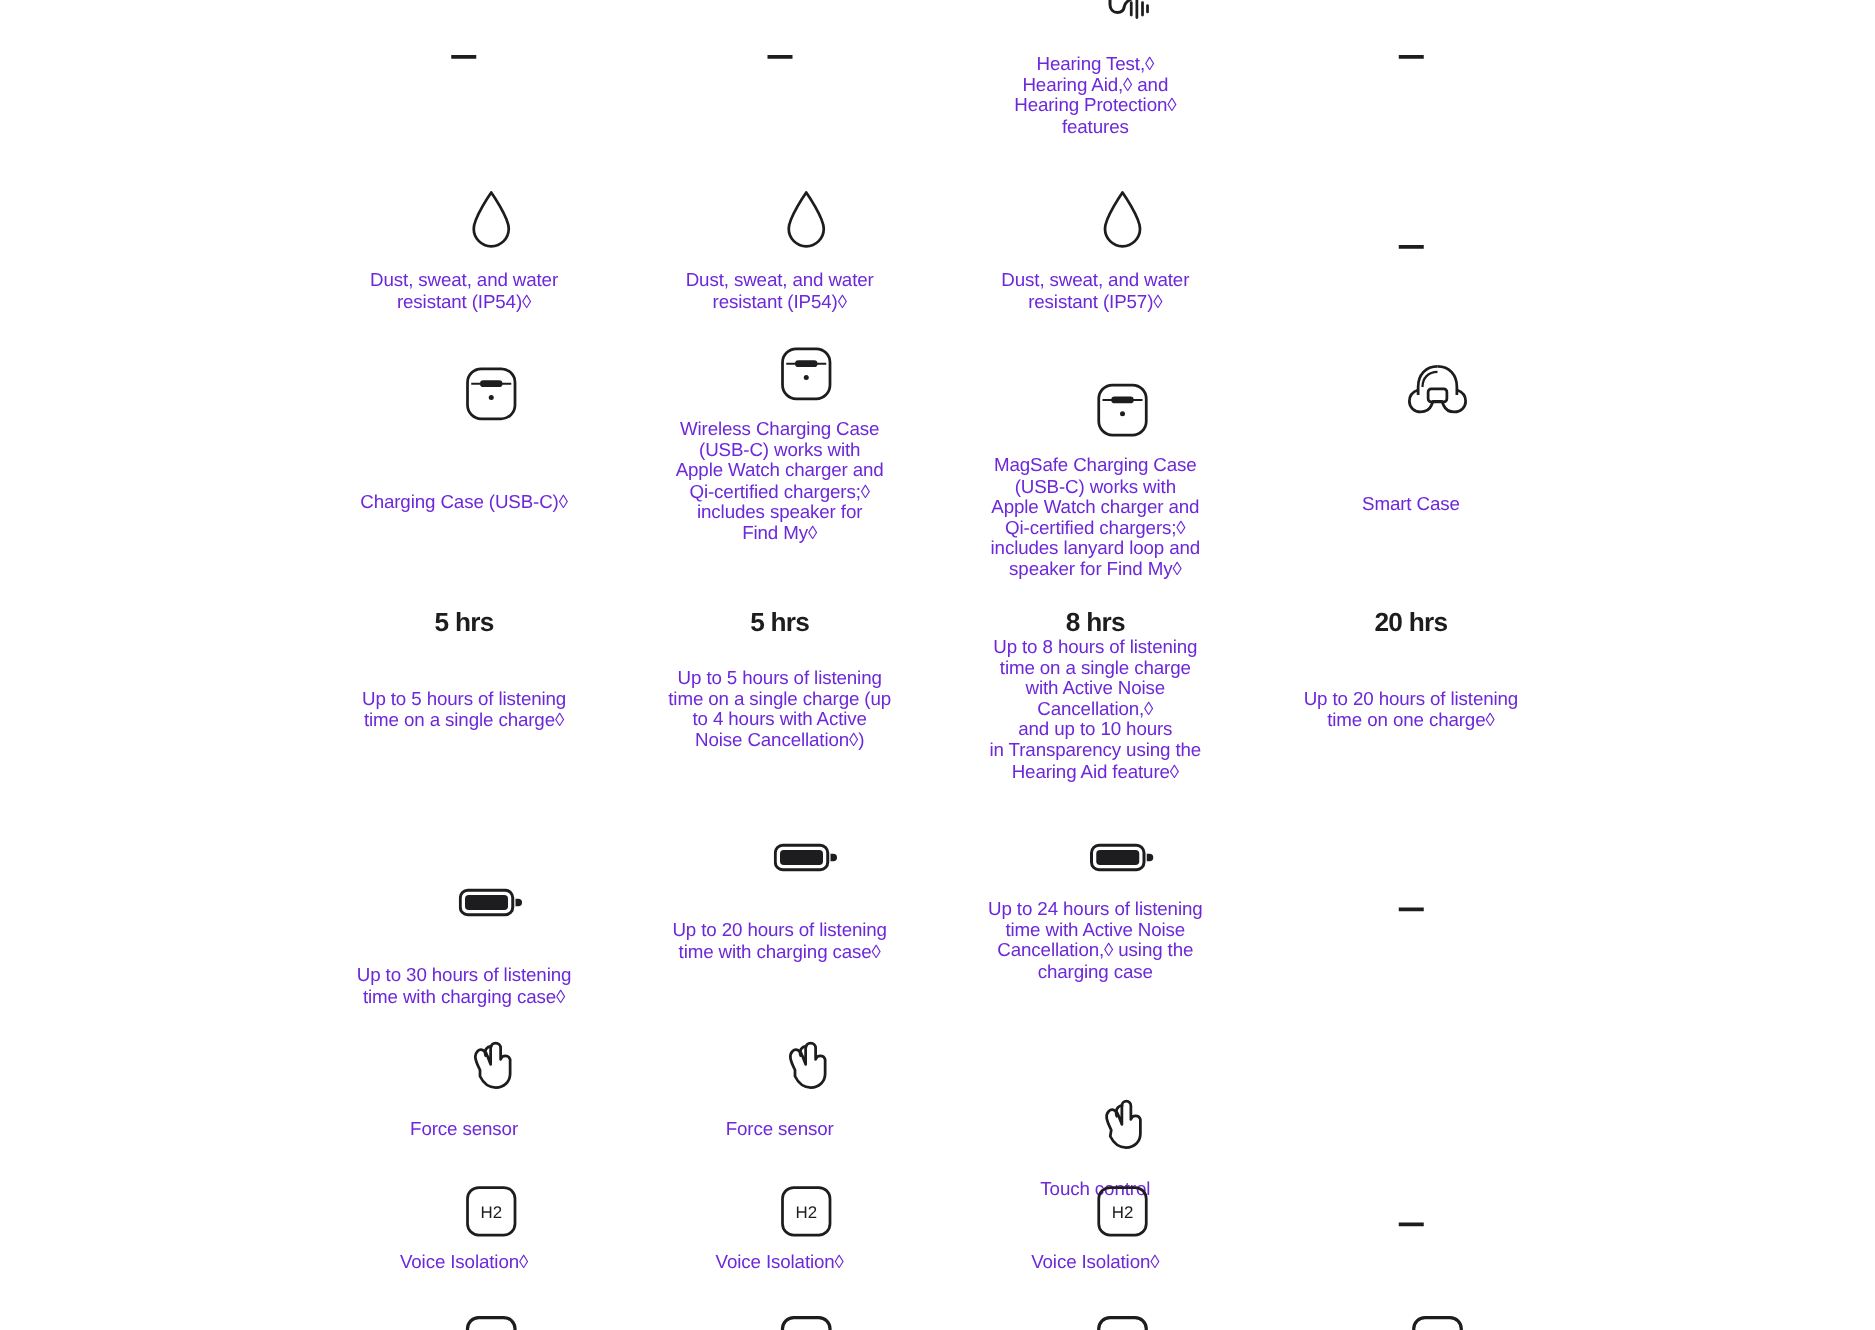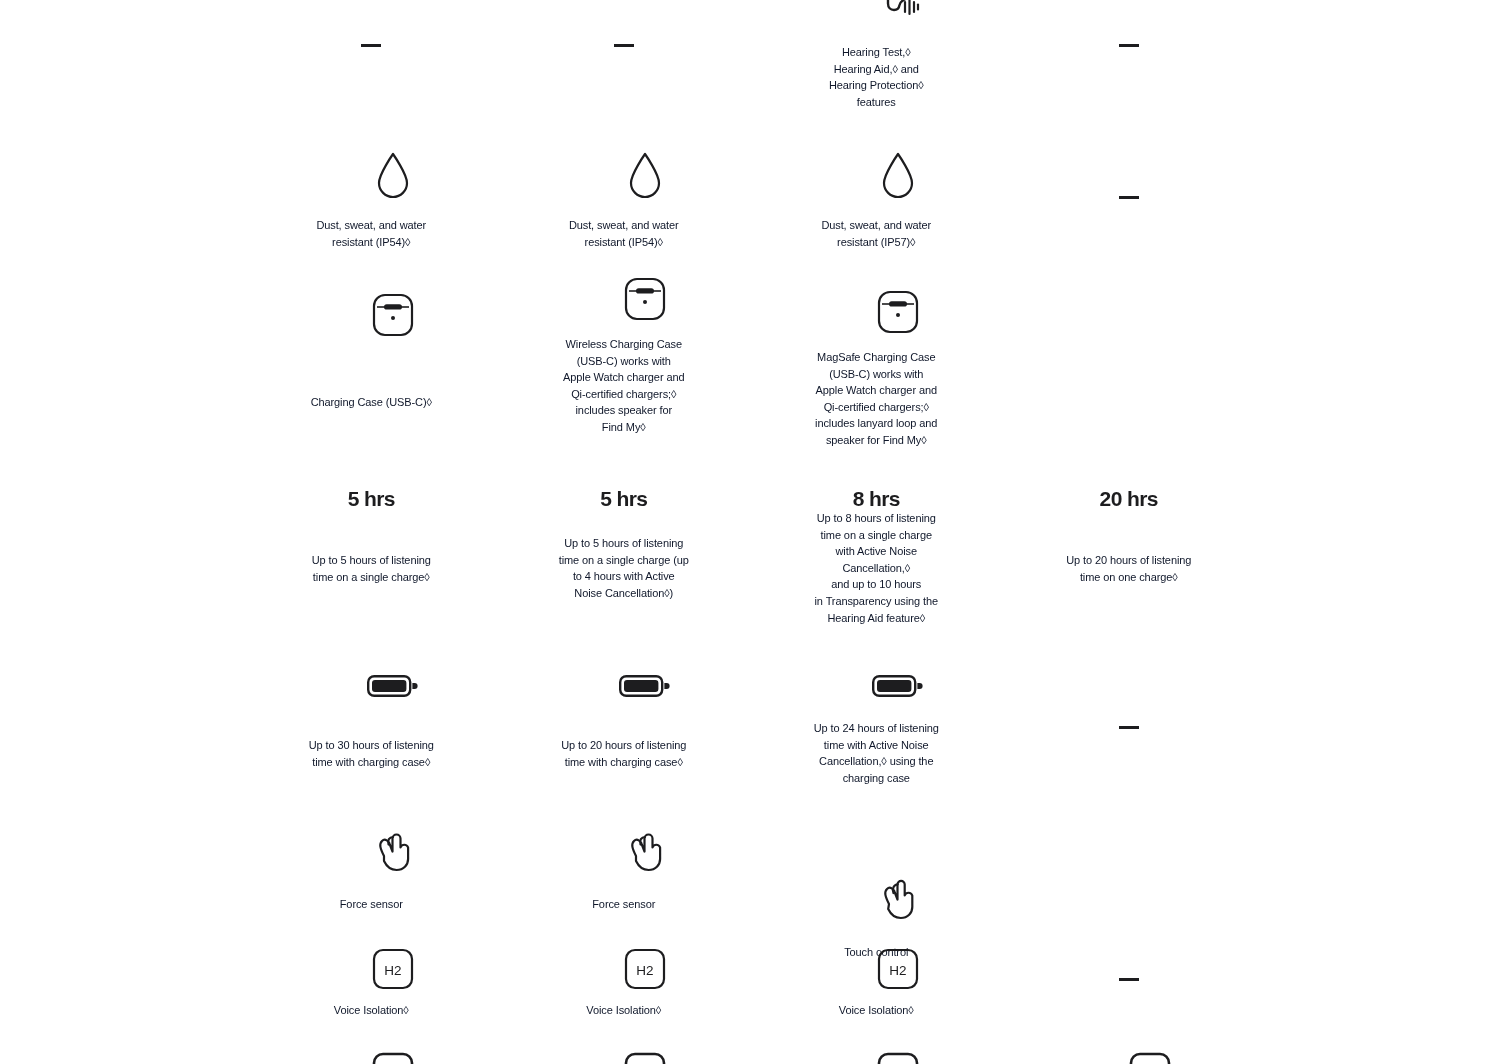--- a/index.html
+++ b/index.html
@@ -27,24 +27,24 @@
     flex-direction:column;
     align-items:center;
     text-align:center;
   }
   .icon{
     display:flex;align-items:center;justify-content:flex-end;
     color:#7f1d1d;
     margin-left:43px;
   }
   .caption{
-    font-size:11px;
+    font-size:15px;
     line-height:16.6px;
     letter-spacing:-0.1px;
-    color:#0f172a;
+    color:#6d28d9;
     white-space:pre-line;
     margin-top:0;
   }
   .big{
     font-size:21px;
     font-weight:700;
     letter-spacing:-0.6px;
     line-height:34px;
     color:#1d1d1f;
   }
@@ -88,21 +88,21 @@
       </span>
       <span class="caption" style="margin-top:56px">Charging Case (USB-C)◊</span>
     </div>
 
     <div class="cell" style="top:482px">
       <span class="big">5 hrs</span>
       <span class="caption" style="margin-top:36px">Up to 5 hours of listening
 time on a single charge◊</span>
     </div>
 
-    <div class="cell" style="top:672px">
+    <div class="cell" style="top:708px">
       <span class="icon">
         <svg width="52" height="28" viewBox="0 0 52 28">
             <rect x="1.2" y="4.2" width="42" height="19.6" rx="6" fill="none" stroke="#1d1d1f" stroke-width="2.4"></rect>
             <rect x="5" y="8" width="34.4" height="12" rx="3" fill="#1d1d1f"></rect>
             <path d="M45.4 11 h2.2 a3 3 0 0 1 0 6 h-2.2 z" fill="#1d1d1f"></path>
           </svg>
       </span>
       <span class="caption" style="margin-top:37px">Up to 30 hours of listening
 time with charging case◊</span>
     </div>
@@ -240,21 +240,21 @@
     <div class="cell" style="top:150px">
       <span class="icon">
         <svg width="40" height="52" viewBox="0 0 40 52">
             <path d="M20 4 C20 4 6 24 6 33 a14 14 0 0 0 28 0 C34 24 20 4 20 4 Z" fill="none" stroke="#1d1d1f" stroke-width="2.2" stroke-linejoin="round"></path>
           </svg>
       </span>
       <span class="caption" style="margin-top:15px">Dust, sweat, and water
 resistant (IP57)◊</span>
     </div>
 
-    <div class="cell" style="top:289px">
+    <div class="cell" style="top:305px">
       <span class="icon">
         <svg width="48" height="46" viewBox="0 0 48 46">
             <rect x="5" y="3" width="38" height="40" rx="11" fill="none" stroke="#1d1d1f" stroke-width="2.2"></rect>
             <line x1="8" y1="15" x2="40" y2="15" stroke="#1d1d1f" stroke-width="1.6"></line>
             <rect x="15" y="12.2" width="18" height="5.4" rx="2.7" fill="#1d1d1f"></rect>
             <circle cx="24" cy="26" r="2" fill="#1d1d1f"></circle>
           </svg>
       </span>
       <span class="caption" style="margin-top:14px">MagSafe Charging Case
 (USB-C) works with
@@ -321,20 +321,32 @@
   <div class="col">
 
     <div class="cell" style="top:44px">
       <span class="dash"></span>
     </div>
 
     <div class="cell" style="top:196px">
       <span class="dash"></span>
     </div>
 
+    <div class="cell" style="top:288px">
+      <span class="icon">
+        <svg width="54" height="48" viewBox="0 0 54 48">
+            <path d="M27 5 C17.5 5 11.5 12 11.5 21.5 V28" fill="none" stroke="#1d1d1f" stroke-width="2.2"></path>
+            <path d="M27 9.5 C19.5 9.5 15 14.5 15 21.5" fill="none" stroke="#1d1d1f" stroke-width="1.8"></path>
+            <path d="M42.5 28 V21.5 C42.5 12 36.5 5 27 5" fill="none" stroke="#1d1d1f" stroke-width="2.2"></path>
+            <path d="M11.5 24 C7 25.5 4.5 29 4.5 33 c0 5 4 8.5 9 8.5 4 0 7.2-2 8.6-5.2 l1.4-3.3 h7 l1.4 3.3 c1.4 3.2 4.6 5.2 8.6 5.2 5 0 9-3.5 9-8.5 0-4-2.5-7.5-7-9" fill="none" stroke="#1d1d1f" stroke-width="2.2" stroke-linejoin="round"></path>
+            <rect x="19.5" y="23" width="15" height="10.5" rx="2.5" fill="none" stroke="#1d1d1f" stroke-width="2.2"></rect>
+          </svg>
+      </span>
+      <span class="caption" style="margin-top:60px">Smart Case</span>
+    </div>
 
     <div class="cell" style="top:482px">
       <span class="big">20 hrs</span>
       <span class="caption" style="margin-top:36px">Up to 20 hours of listening
 time on one charge◊</span>
     </div>
 
     <div class="cell" style="top:726px">
       <span class="dash"></span>
     </div>

